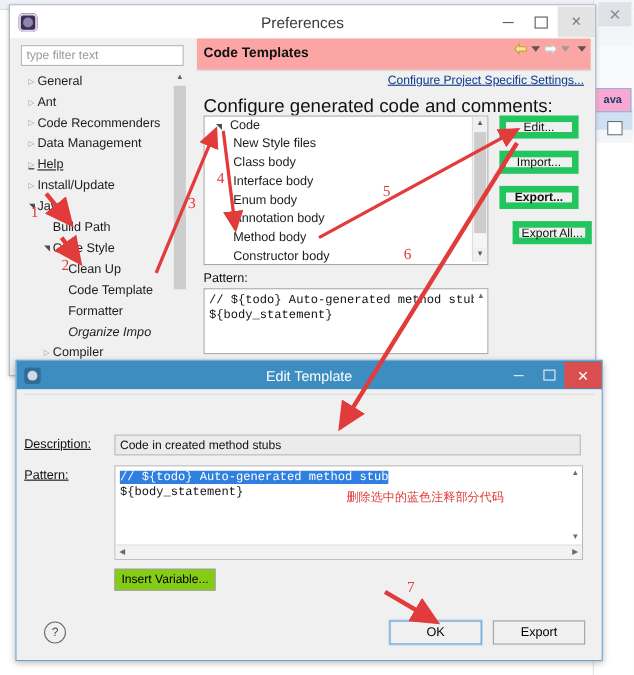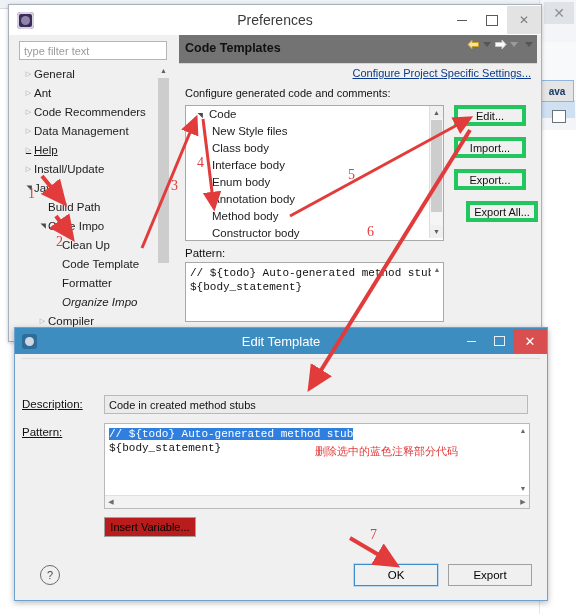--- a/index.html
+++ b/index.html
@@ -8,21 +8,21 @@
     font-family:"Liberation Sans",sans-serif;font-size:11px;color:#000;
     background:#ffffff;
   }
   
   #bg-workbench{position:absolute;left:0;top:0;width:576px;height:614px;background:#ffffff;}
   #bg-titlebar{position:absolute;left:0;top:0;width:576px;height:8px;background:#eef1f5;border-bottom:1px solid #d6dae0;}
   #bg-right-strip{position:absolute;right:0;top:0;width:36px;height:614px;background:#f3f5f8;border-left:1px solid #dfe3e8;}
   #bg-close{position:absolute;right:2px;top:2px;width:30px;height:22px;background:#dfe3e8;display:flex;align-items:center;justify-content:center;color:#8a9099;font-size:14px;}
   #bg-tabstrip{position:absolute;right:0;top:42px;width:36px;height:70px;background:#f7f9fb;}
   #bg-tab-sel{position:absolute;right:1px;top:58px;width:34px;height:18px;background:#cfe0f3;}
-  #bg-java-tab{position:absolute;right:2px;top:80px;width:32px;height:20px;background:#e5e5e5;border:1px solid #8fb4dd;
+  #bg-java-tab{position:absolute;right:2px;top:80px;width:32px;height:20px;background:#f9a8d4;border:1px solid #8fb4dd;
     display:flex;align-items:center;justify-content:center;font-size:10px;font-weight:bold;color:#1a3a63;overflow:hidden;}
   #bg-minview{position:absolute;right:10px;top:110px;width:12px;height:11px;border:1px solid #6b7179;background:#fff;}
   #bg-panel{position:absolute;right:0;top:130px;width:36px;height:484px;background:#ffffff;border-left:1px solid #e3e6ea;}
 
   
   #pref-dialog{position:absolute;left:8px;top:4px;width:532px;height:336px;background:#f0f0f0;
     border:1px solid #a8b0b9;box-shadow:0 1px 4px rgba(0,0,0,.22);}
   #pref-title{height:30px;background:#ffffff;display:flex;align-items:center;position:relative;}
   #pref-icon{width:17px;height:17px;margin-left:8px;border-radius:4px;background:#3d2b5a;position:relative;
     box-shadow:inset 0 0 0 2px #d9d4e4;}
@@ -44,39 +44,39 @@
   #tree-panel{position:absolute;left:10px;top:29px;width:156px;height:272px;background:#f0f0f0;overflow:hidden;}
   .tree-item{height:19px;display:flex;align-items:center;font-size:11.5px;color:#1c1c1c;white-space:nowrap;}
   .tw{width:11px;display:inline-block;text-align:center;color:#9aa0a6;font-size:7px;flex:none;}
   .tw.open{color:#4b4b4b;}
   #tree-scroll{position:absolute;left:148px;top:29px;width:13px;height:272px;background:#f0f0f0;}
   #tree-scroll .sb-up{height:13px;background:#f0f0f0;display:flex;align-items:center;justify-content:center;color:#5e5e5e;font-size:7px;}
   #tree-scroll .sb-thumb{position:absolute;left:1px;top:14px;width:11px;height:185px;background:#cdcdcd;}
 
   
   #pane{position:absolute;left:170px;top:0;right:4px;bottom:0;background:#f0f0f0;}
-  #pane-head{height:28px;position:relative;border-bottom:1px solid #d5d5d5;background:#737373;}
+  #pane-head{height:28px;position:relative;border-bottom:1px solid #d5d5d5;background:#fca5a5;}
   #pane-title{position:absolute;left:6px;top:6px;font-size:12.5px;font-weight:bold;color:#111;}
   #pane-tools{position:absolute;right:4px;top:4px;display:flex;align-items:center;gap:3px;}
   .arrow-back,.arrow-fwd{width:13px;height:11px;display:block;}
   .caret{width:0;height:0;border-left:4px solid transparent;border-right:4px solid transparent;border-top:5px solid #555;}
   .caret.light{border-top-color:#9a9a9a;}
   #link-row{position:absolute;right:6px;top:32px;font-size:11px;}
   #cfg-link{color:#0b3a8c;text-decoration:underline;cursor:pointer;}
-  #pane-sub{position:absolute;left:6px;top:52px;font-size:11px;color:#111;}
+  #pane-sub{position:absolute;left:6px;top:52px;font-size:17px;color:#111;}
 
   #code-list{position:absolute;left:6px;top:70px;width:257px;height:134px;background:#fff;border:1px solid #a9a9a9;overflow:hidden;}
   .cl-item{height:17px;line-height:17px;font-size:11.5px;color:#1c1c1c;padding-left:26px;white-space:nowrap;}
   .cl-item.root{padding-left:8px;}
   .cl-item.root .tw{margin-right:4px;}
   #code-scroll{position:absolute;right:0;top:0;width:13px;height:132px;background:#f5f5f5;border-left:1px solid #ddd;}
   #code-scroll .sbar{height:13px;display:flex;align-items:center;justify-content:center;color:#5e5e5e;font-size:7px;background:#f0f0f0;}
   #code-scroll .sb-thumb2{position:absolute;left:1px;top:14px;width:11px;height:92px;background:#cdcdcd;}
 
-  .side-btn{position:absolute;left:275px;width:72px;height:21px;background:#f0f0f0;border:4px solid #22c55e;
+  .side-btn{position:absolute;left:275px;width:72px;height:21px;background:#f0f0f0;border:6px solid #22c55e;
     font-size:11px;color:#111;display:flex;align-items:center;justify-content:center;box-sizing:border-box;}
 
   #pattern-label{position:absolute;left:6px;top:212px;font-size:11.5px;color:#111;}
   #pattern-box{position:absolute;left:6px;top:227px;width:257px;height:58px;background:#fff;border:1px solid #a9a9a9;overflow:hidden;}
   #pattern-box .code{font-family:"Liberation Mono",monospace;font-size:11px;color:#111;padding:3px 4px;line-height:14px;white-space:pre;}
   #pattern-sb{position:absolute;right:0;top:0;width:12px;height:56px;background:#fff;}
   #pattern-sb .sbar{height:12px;display:flex;align-items:center;justify-content:center;color:#6b6b6b;font-size:7px;}
 
   
   #edit-dialog{position:absolute;left:14px;top:327px;width:532px;height:272px;background:#f0f0f0;
@@ -98,21 +98,21 @@
   #desc-input{position:absolute;left:82px;top:36px;width:424px;height:19px;background:#ebebeb;border:1px solid #b9b9b9;
     font-size:11px;color:#111;padding:0 4px;line-height:19px;box-sizing:border-box;}
   #pat-box{position:absolute;left:82px;top:64px;width:424px;height:84px;background:#fff;border:1px solid #b9b9b9;overflow:hidden;}
   #pat-code{font-family:"Liberation Mono",monospace;font-size:11px;line-height:14px;padding:3px 4px;white-space:pre;color:#111;}
   .sel{background:#2f7fe0;color:#fff;}
   #cn-note{position:absolute;left:210px;top:20px;font-size:11px;color:#e03a3a;font-family:"Liberation Sans",sans-serif;white-space:nowrap;}
   #pat-vsb{position:absolute;right:0;top:0;width:12px;height:70px;background:#fff;}
   #pat-vsb .sbar{height:12px;display:flex;align-items:center;justify-content:center;color:#6b6b6b;font-size:7px;}
   #pat-hsb{position:absolute;left:0;bottom:0;right:0;height:12px;background:#f2f2f2;border-top:1px solid #e0e0e0;}
   #pat-hsb .sbar{position:absolute;top:0;width:12px;height:11px;display:flex;align-items:center;justify-content:center;color:#6b6b6b;font-size:7px;}
-  #insert-var{position:absolute;left:82px;top:158px;width:92px;height:20px;background:#b91c1c;border:1px solid #a0a0a0;
+  #insert-var{position:absolute;left:82px;top:158px;width:92px;height:20px;background:#84cc16;border:1px solid #a0a0a0;
     font-size:11px;display:flex;align-items:center;justify-content:center;box-sizing:border-box;}
   #help-icon{position:absolute;left:24px;bottom:14px;width:18px;height:18px;border:1.5px solid #6b6b6b;border-radius:50%;
     display:flex;align-items:center;justify-content:center;font-size:11px;color:#4a4a4a;}
   #ok-btn{position:absolute;right:108px;bottom:13px;width:84px;height:22px;background:#f0f0f0;border:1px solid #3f8ccb;
     outline:1px solid #bcd8f0;font-size:11.5px;display:flex;align-items:center;justify-content:center;box-sizing:border-box;}
   #cancel-btn{position:absolute;right:14px;bottom:13px;width:84px;height:22px;background:#f0f0f0;border:1px solid #a0a0a0;
     font-size:11.5px;display:flex;align-items:center;justify-content:center;box-sizing:border-box;}
 
   
   #anno{position:absolute;left:0;top:0;width:576px;height:614px;pointer-events:none;}
@@ -181,21 +181,21 @@
         <div class="tree-item" style="padding-left: 4px;">
           <span class="tw open" style="transform: rotate(-90deg);">◢</span>
           <span>Java</span>
         </div>
         <div class="tree-item" style="padding-left: 18px;">
           <span class="tw"></span>
           <span>Build Path</span>
         </div>
         <div class="tree-item" style="padding-left: 18px;">
           <span class="tw open" style="transform: rotate(-90deg);">◢</span>
-          <span>Code Impo</span>
+          <span>Code Style</span>
         </div>
         <div class="tree-item" style="padding-left: 32px;">
           <span class="tw"></span>
           <span>Clean Up</span>
         </div>
         <div class="tree-item" style="padding-left: 32px;">
           <span class="tw"></span>
           <span>Code Template</span>
         </div>
         <div class="tree-item" style="padding-left: 32px;">
@@ -249,21 +249,21 @@
           <div class="cl-item"><span>Constructor body</span></div>
           <div id="code-scroll">
           <div class="sbar">▲</div>
           <div class="sb-thumb2"></div>
           <div class="sbar" style="position:absolute;bottom:0;left:0;right:0;">▼</div>
         </div>
       </div>
 
       <div class="side-btn" style="top:70px;">Edit...</div>
       <div class="side-btn" style="top:102px;">Import...</div>
-      <div class="side-btn" style="top:134px;">Export...</div>
+      <div class="side-btn" style="top:134px;font-weight:bold;">Export...</div>
       <div class="side-btn" style="top:166px;margin-left:12px;">Export All...</div>
 
       <div id="pattern-label">Pattern:</div>
       <div id="pattern-box">
         <div class="code"><span>// ${todo} Auto-generated method stub</span>
 <span>${body_statement}</span></div>
         <div id="pattern-sb">
           <div class="sbar">▲</div>
         </div>
       </div>

